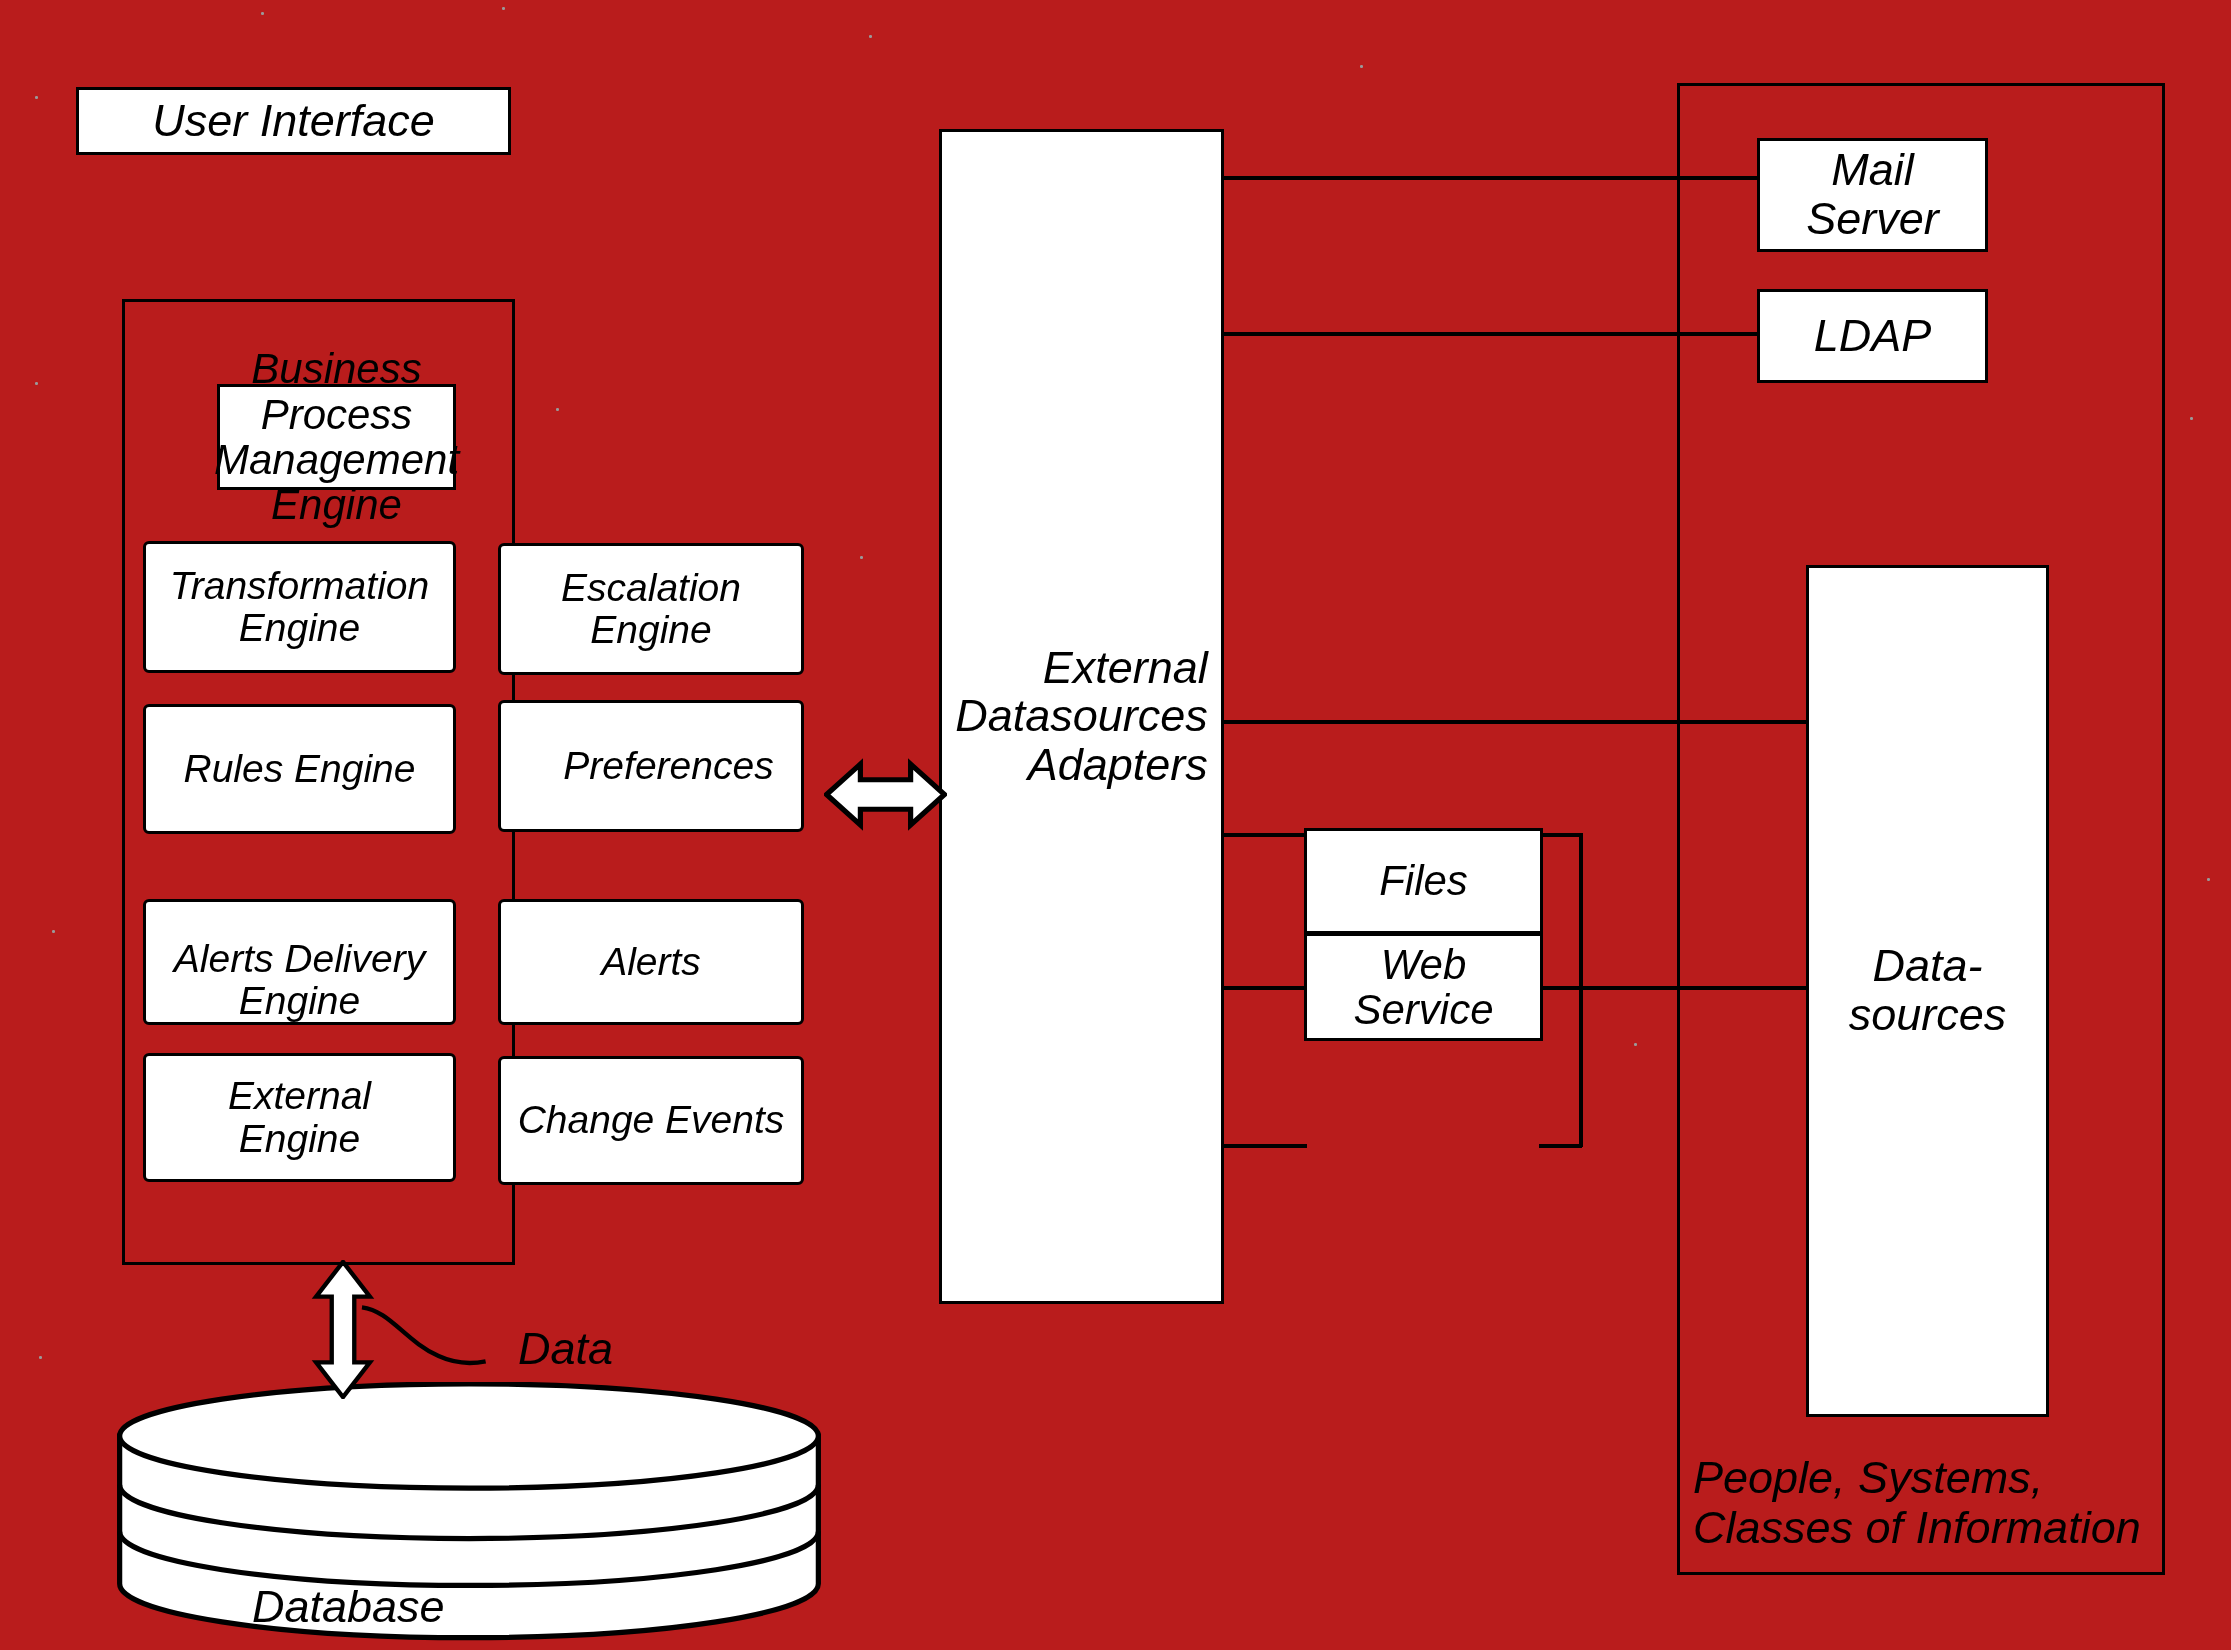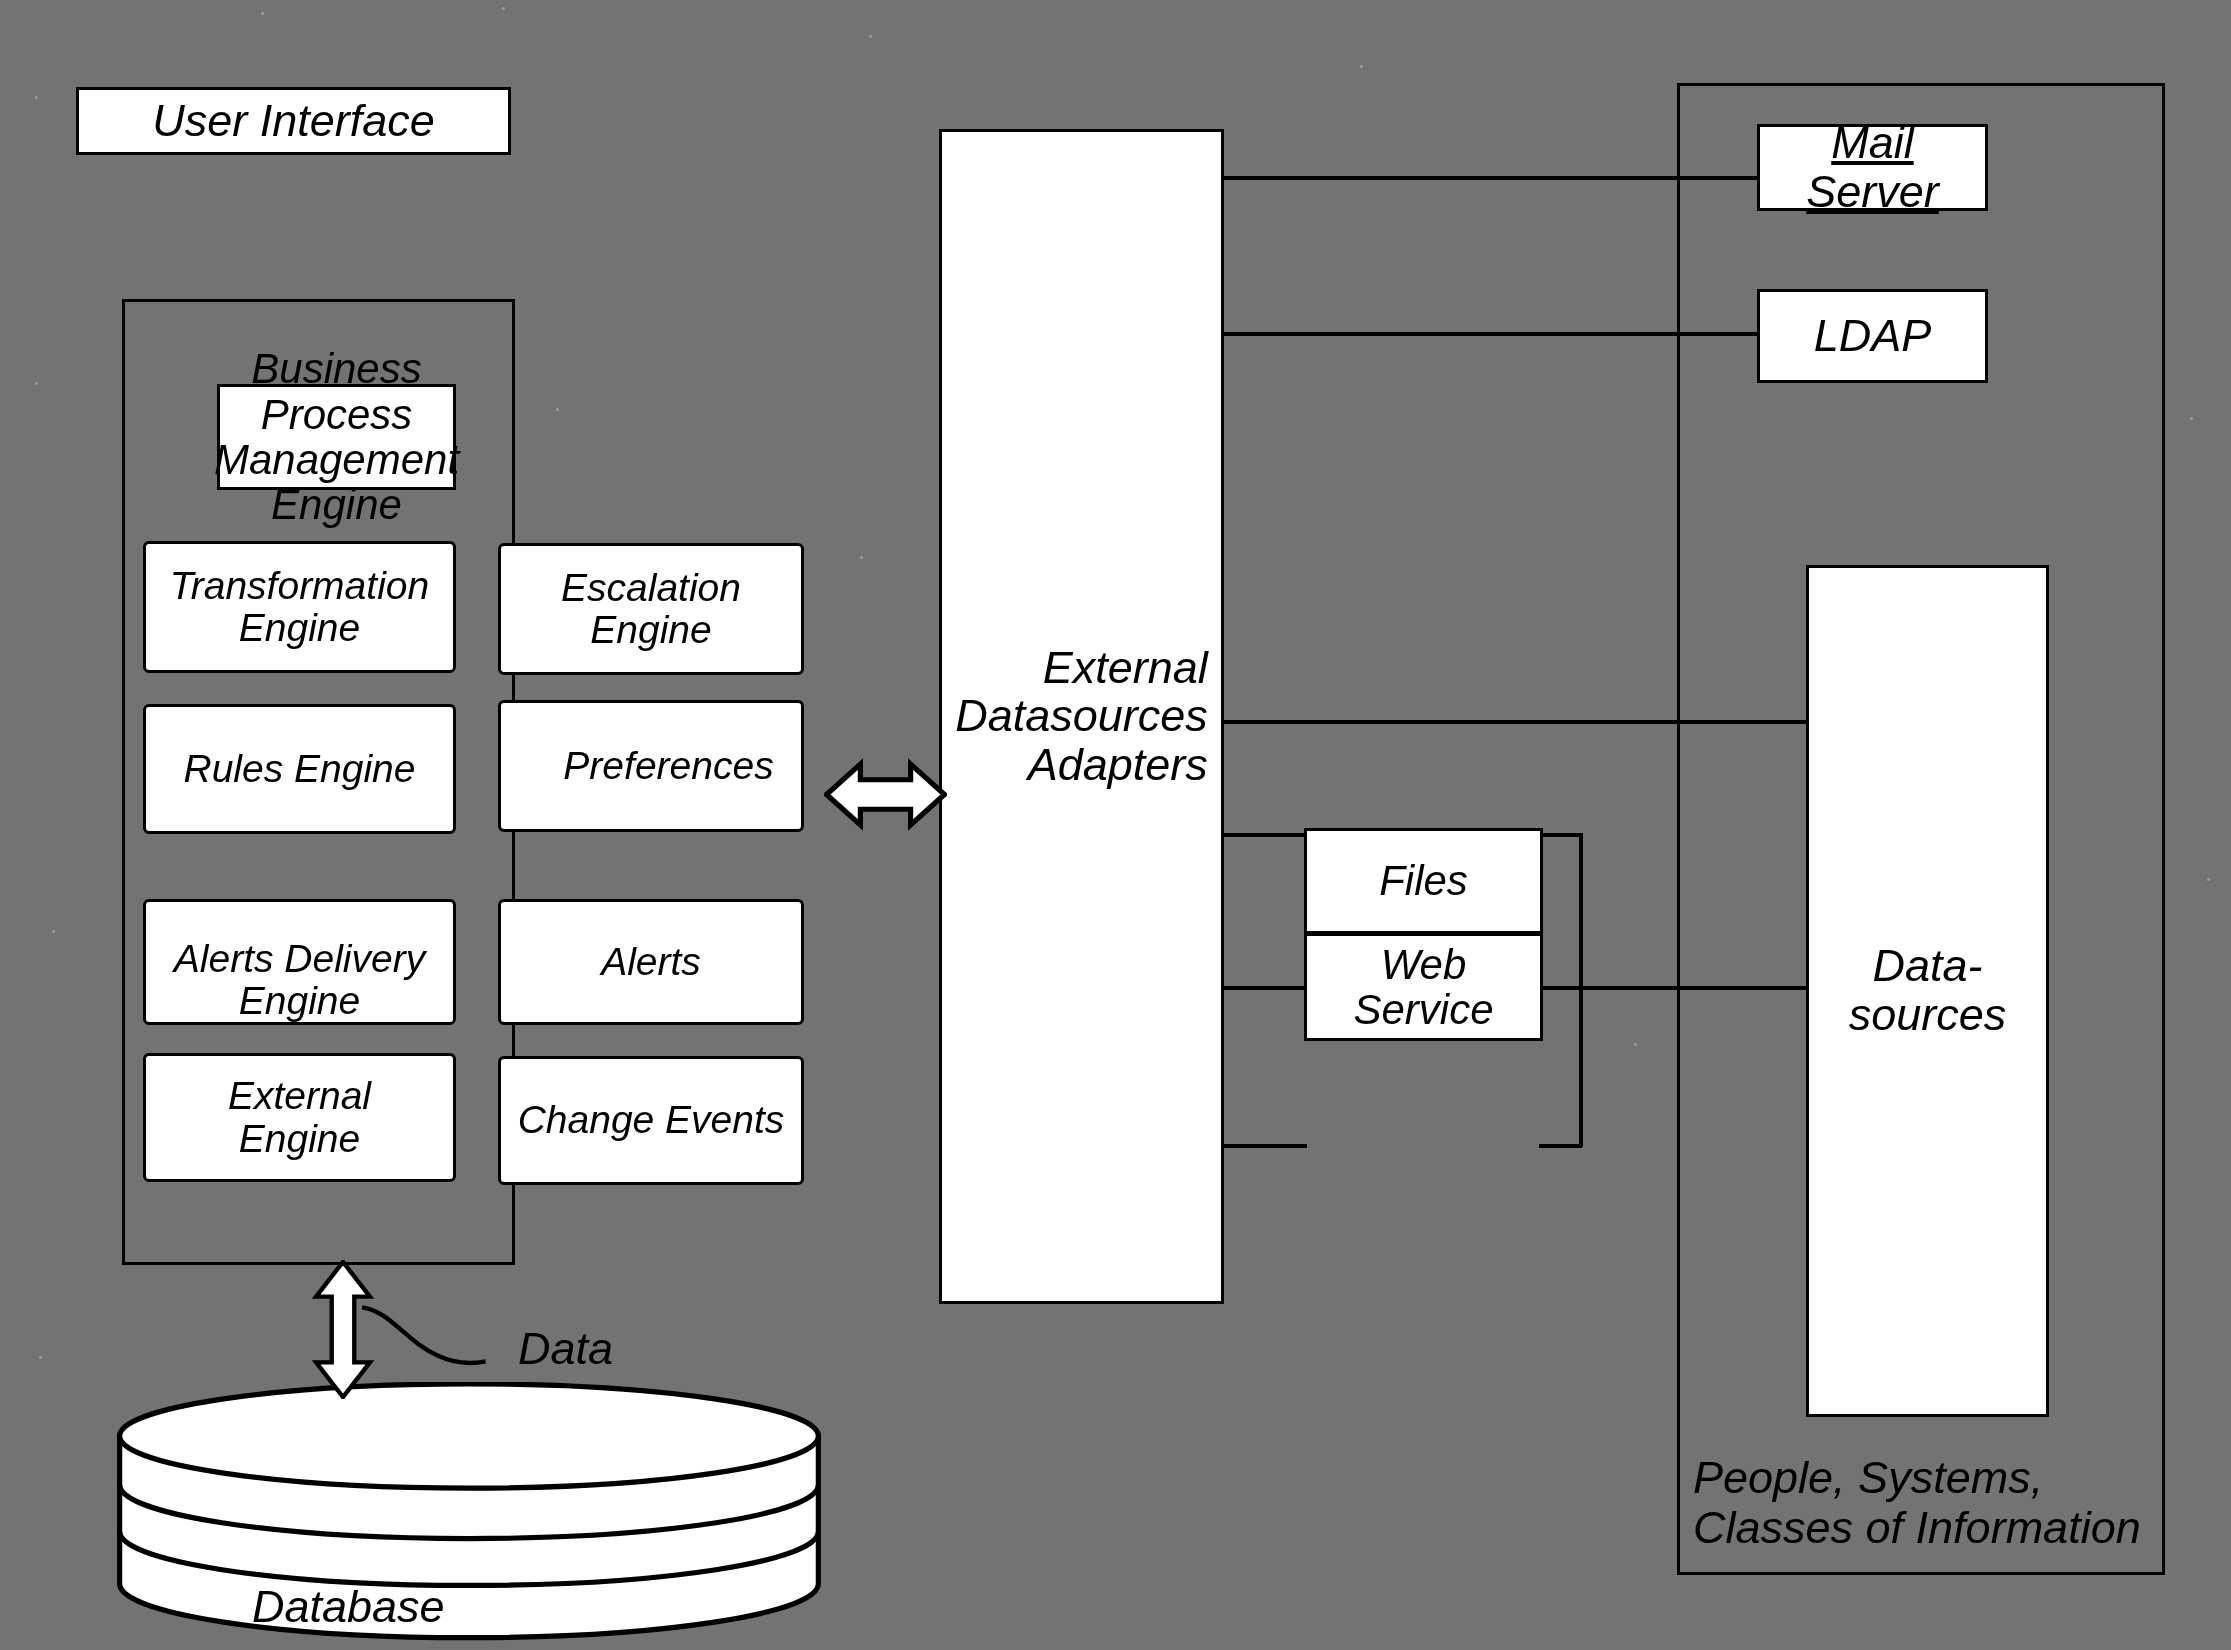--- a/index.html
+++ b/index.html
@@ -8,21 +8,21 @@
     padding: 0;
     background: #ffffff;
   }
   body {
     font-family: "Liberation Sans", sans-serif;
   }
   #canvas {
     position: relative;
     width: 2232px;
     height: 1650px;
-    background: #737373;
+    background: #b91c1c;
     overflow: hidden;
   }
   
   .box {
     position: absolute;
     box-sizing: border-box;
     border: 3.5px solid #000000;
     background: #ffffff;
     display: flex;
     align-items: center;
@@ -200,21 +200,21 @@
     <span>Web Service</span>
   </div>
 
   <div class="hline" style="left:1539px; top:833px;  width:43px;"></div>
   <div class="hline" style="left:1539px; top:1144px; width:43px;"></div>
   <div class="vline" style="left:1579px; top:833px;  height:314px;"></div>
   <div class="hline" style="left:1539px; top:986px; width:270px;"></div>
 
   <div class="container-box" style="left:1677px; top:83px; width:488px; height:1492px;"></div>
 
-  <div class="box f-xl" style="left:1757px; top:124px; width:231px; height:87px;text-decoration:underline;">
+  <div class="box f-xl" style="left:1757px; top:138px; width:231px; height:114px;">
     <span>Mail Server</span>
   </div>
 
   <div class="box f-xl" style="left:1757px; top:289px; width:231px; height:94px;">
     <span>LDAP</span>
   </div>
 
   <div class="box f-xl" style="left:1806px; top:565px; width:243px; height:852px;">
     <span>Data-
 sources</span>

